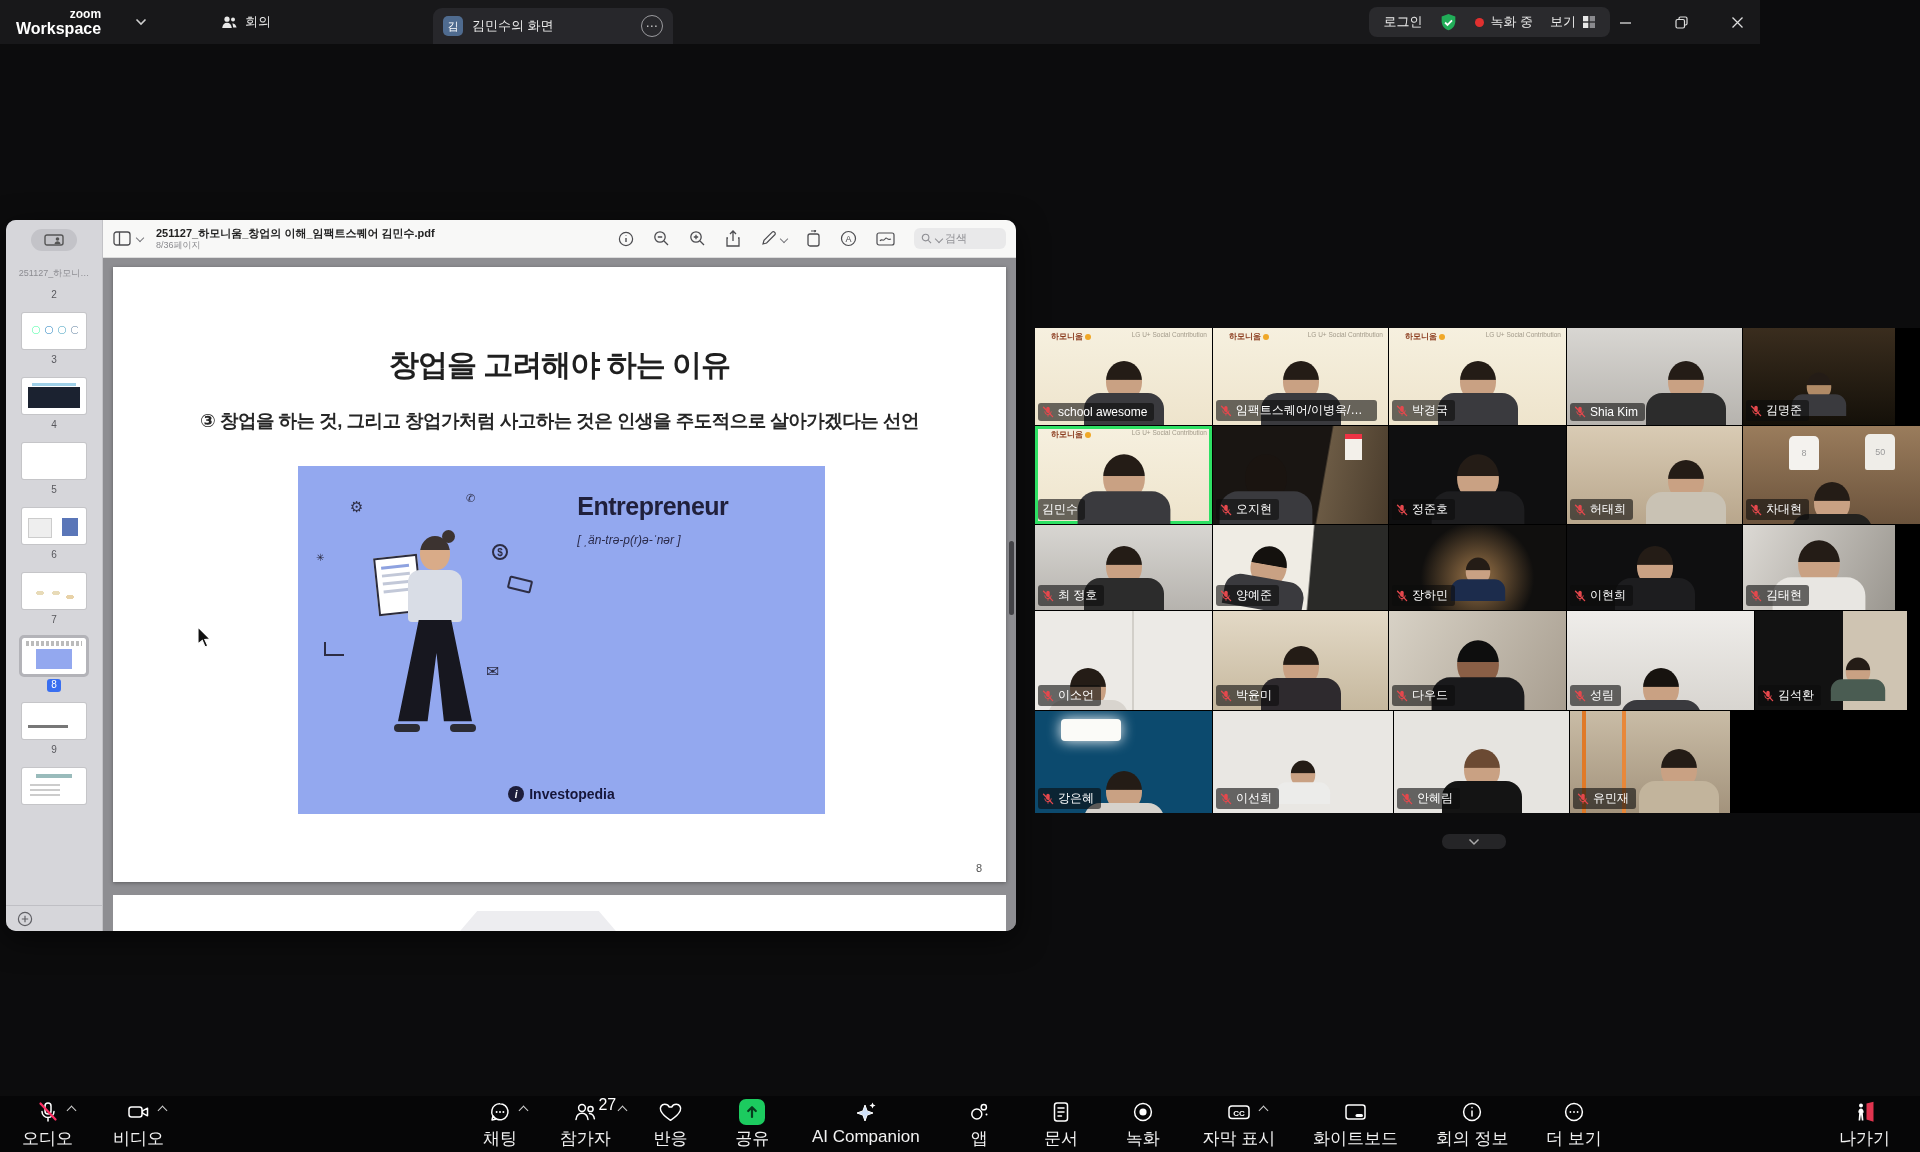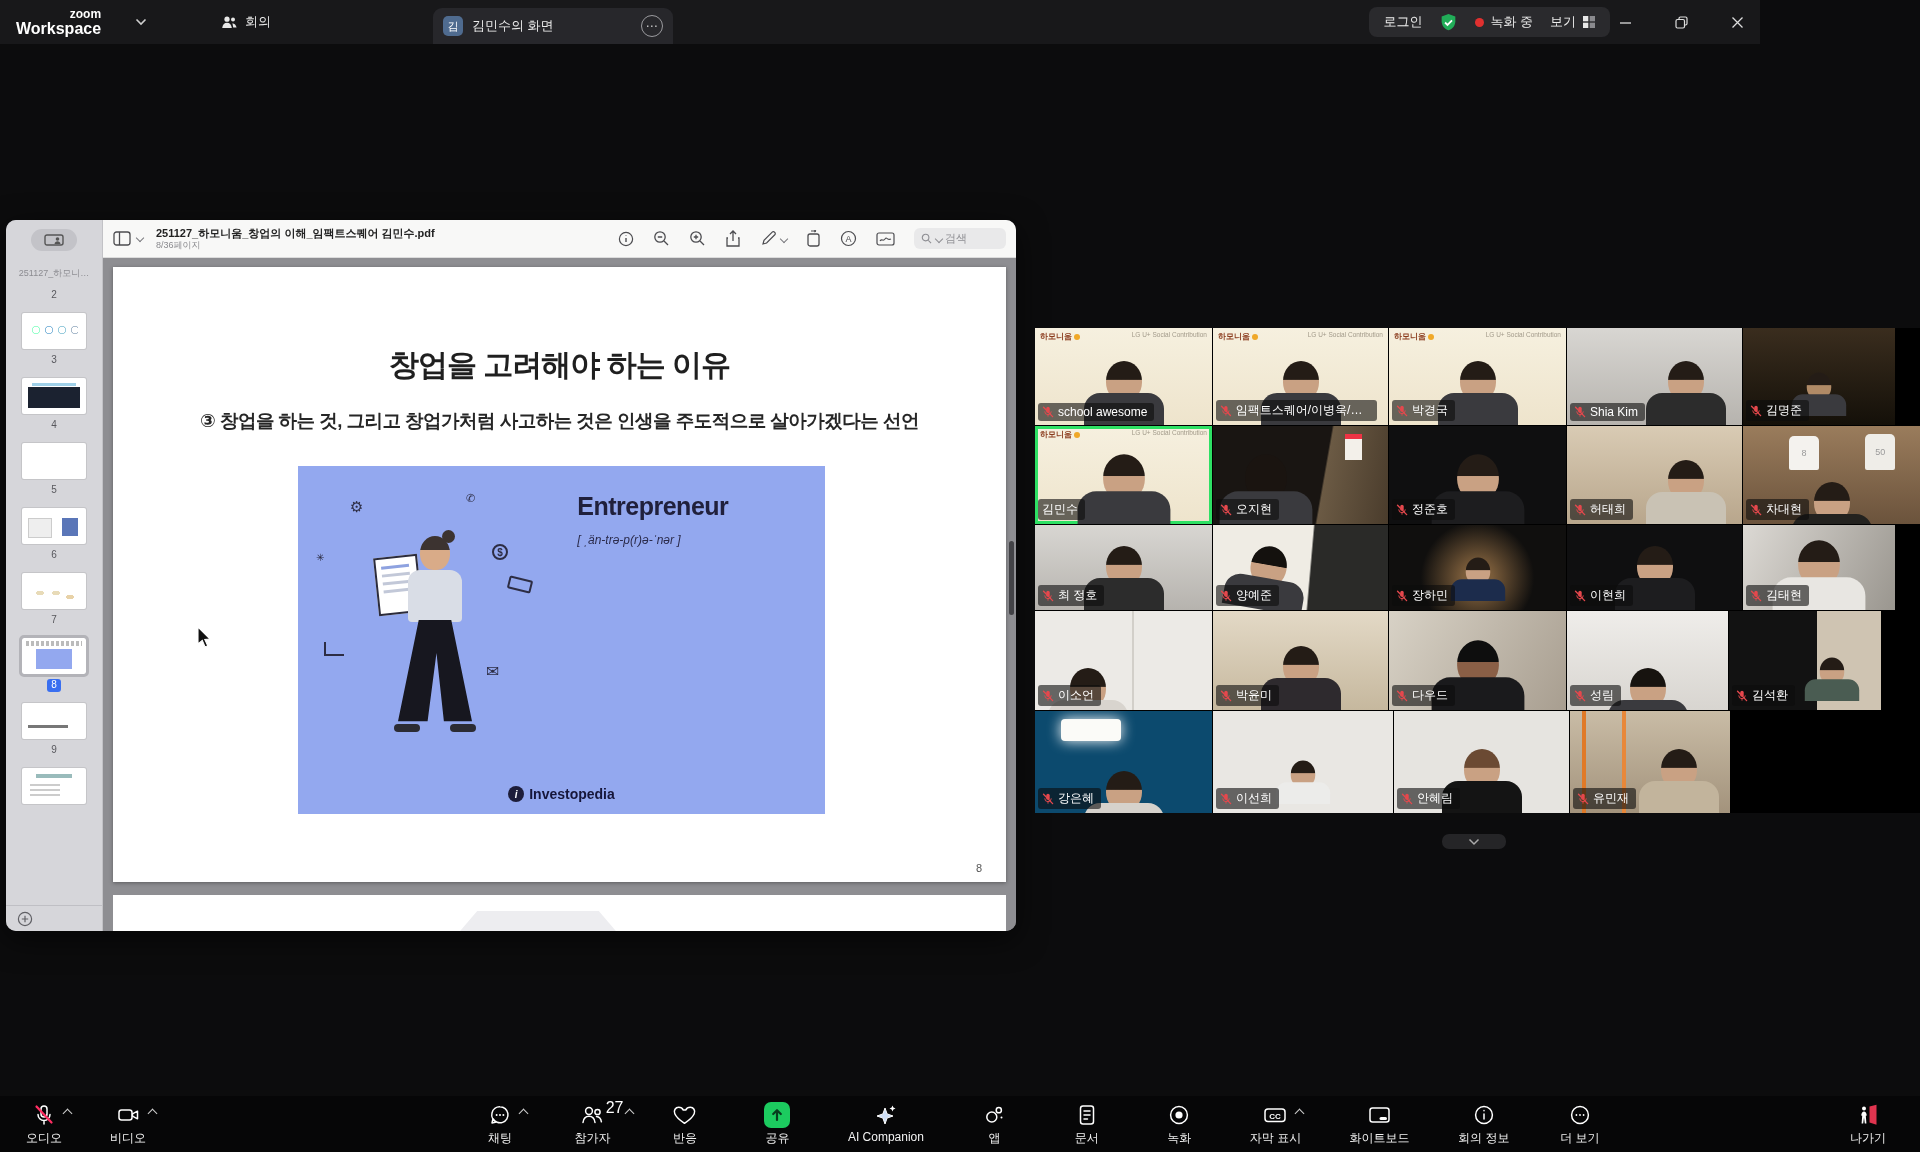--- a/index.html
+++ b/index.html
@@ -117,32 +117,32 @@
   .s-white-blur{background:linear-gradient(#efedea,#d8d5d0);--hair:#17130f}
   .s-split{background:linear-gradient(90deg,#121212 0 58%,#cfc4b2 58%);--shirt:#4a5c52}
   .s-ceiling{background:#0c4a6e;--shirt:#d6d2cc}
   .s-ceiling::before{content:"";position:absolute;left:26px;top:8px;width:60px;height:22px;border-radius:4px;background:#fbfbf8;box-shadow:0 0 14px #fff}
   .s-green{background:linear-gradient(#cfe4d4,#a9c9b2);--shirt:#2e4d3e}
   .s-white-room{background:#e9e7e3;--shirt:#ececea}
   .s-puffer{background:#e6e4e0;--shirt:#141414;--hair:#6b4a33}
   .s-bus{background:linear-gradient(#c9bca6,#a3937c);--shirt:#c2b49c}
   .s-bus::before{content:"";position:absolute;left:12px;top:0;bottom:0;width:4px;background:#e07a28}
   .s-bus::after{content:"";position:absolute;left:52px;top:0;bottom:0;width:4px;background:#e8883a}
-  .vbg-head{position:absolute;left:5px;right:5px;top:3px;display:flex;justify-content:space-between;z-index:2}
+  .vbg-head{position:absolute;left:16px;right:5px;top:3px;display:flex;justify-content:space-between;z-index:2}
   .vbg-left{font-size:8px;font-weight:bold;color:#8a3a1c;display:flex;align-items:center;gap:2px}
   .vbg-left i{width:6px;height:6px;border-radius:50%;background:#f0a828}
   .vbg-right{font-size:6.5px;color:#a29a8a}
   .tile-label{position:absolute;left:3px;bottom:4px;max-width:92%;background:rgba(12,12,12,.6);border-radius:3px;padding:2px 7px 2px 4px;display:flex;align-items:center;gap:4px;z-index:3}
   .tile-label .nm{color:#fff;font-size:12px;white-space:nowrap;overflow:hidden;text-overflow:ellipsis}
   .grid-toggle{position:absolute;left:1442px;top:834px;width:64px;height:15px;background:#252527;border-radius:7px;display:flex;align-items:center;justify-content:center}
   
   .bottombar{position:absolute;left:0;top:1096px;width:1920px;height:56px;background:#060607;display:flex;align-items:center}
   .tb-item{display:flex;flex-direction:column;align-items:center;color:#fff;position:relative;min-width:44px;cursor:default}
   .tb-iconwrap{height:27px;display:flex;align-items:center;justify-content:center;position:relative}
-  .tb-label{font-size:12px;margin-top:2px;white-space:nowrap;color:#f2f2f2}
+  .tb-label{font-size:17px;margin-top:2px;white-space:nowrap;color:#f2f2f2}
   .tb-caret{position:absolute;right:-15px;top:9px;width:7px;height:7px;border-left:1.6px solid #cfcfcf;border-top:1.6px solid #cfcfcf;transform:rotate(45deg)}
   .tb-badge{position:absolute;top:-2px;right:-18px;font-size:16px;color:#fff}
   .share-ico{width:26px;height:26px;border-radius:7px;background:#1ccb5f;display:flex;align-items:center;justify-content:center}
   .left-group{display:flex;gap:40px;margin-left:22px}
   .center-group{position:absolute;left:478px;right:318px;display:flex;justify-content:space-between;align-items:flex-start}
   .right-group{margin-left:auto;margin-right:30px}
   
   .cursor{position:absolute;left:197px;top:626px;z-index:50;pointer-events:none}
   .caret-sm{width:6px;height:6px;border-left:1.4px solid #7a7a7e;border-top:1.4px solid #7a7a7e;transform:rotate(-135deg);margin-left:1px}
 </style>
@@ -655,21 +655,21 @@
         </div>
         <div class="tile-label">
           <svg width="12" height="12" viewBox="0 0 14 14">
             <path d="M5 3a2 2 0 0 1 4 0v3a2 2 0 0 1-4 0z" fill="#e5484d"></path>
             <path d="M3.2 6.3a3.8 3.8 0 0 0 7.6 0M7 10v2.4" stroke="#e5484d" stroke-width="1.1" fill="none"></path>
             <path d="M1.8 1.4l10.6 11" stroke="#e5484d" stroke-width="1.6" stroke-linecap="round"></path>
           </svg>
           <span class="nm">다우드</span>
         </div>
       </div>
-      <div class="tile s-white-blur f-low" style="width: 161px;">
+      <div class="tile s-white-blur f-low" style="width: 187px;">
         <div class="fig">
           <div class="head"></div>
           <div class="body"></div>
         </div>
         <div class="tile-label">
           <svg width="12" height="12" viewBox="0 0 14 14">
             <path d="M5 3a2 2 0 0 1 4 0v3a2 2 0 0 1-4 0z" fill="#e5484d"></path>
             <path d="M3.2 6.3a3.8 3.8 0 0 0 7.6 0M7 10v2.4" stroke="#e5484d" stroke-width="1.1" fill="none"></path>
             <path d="M1.8 1.4l10.6 11" stroke="#e5484d" stroke-width="1.6" stroke-linecap="round"></path>
           </svg>

